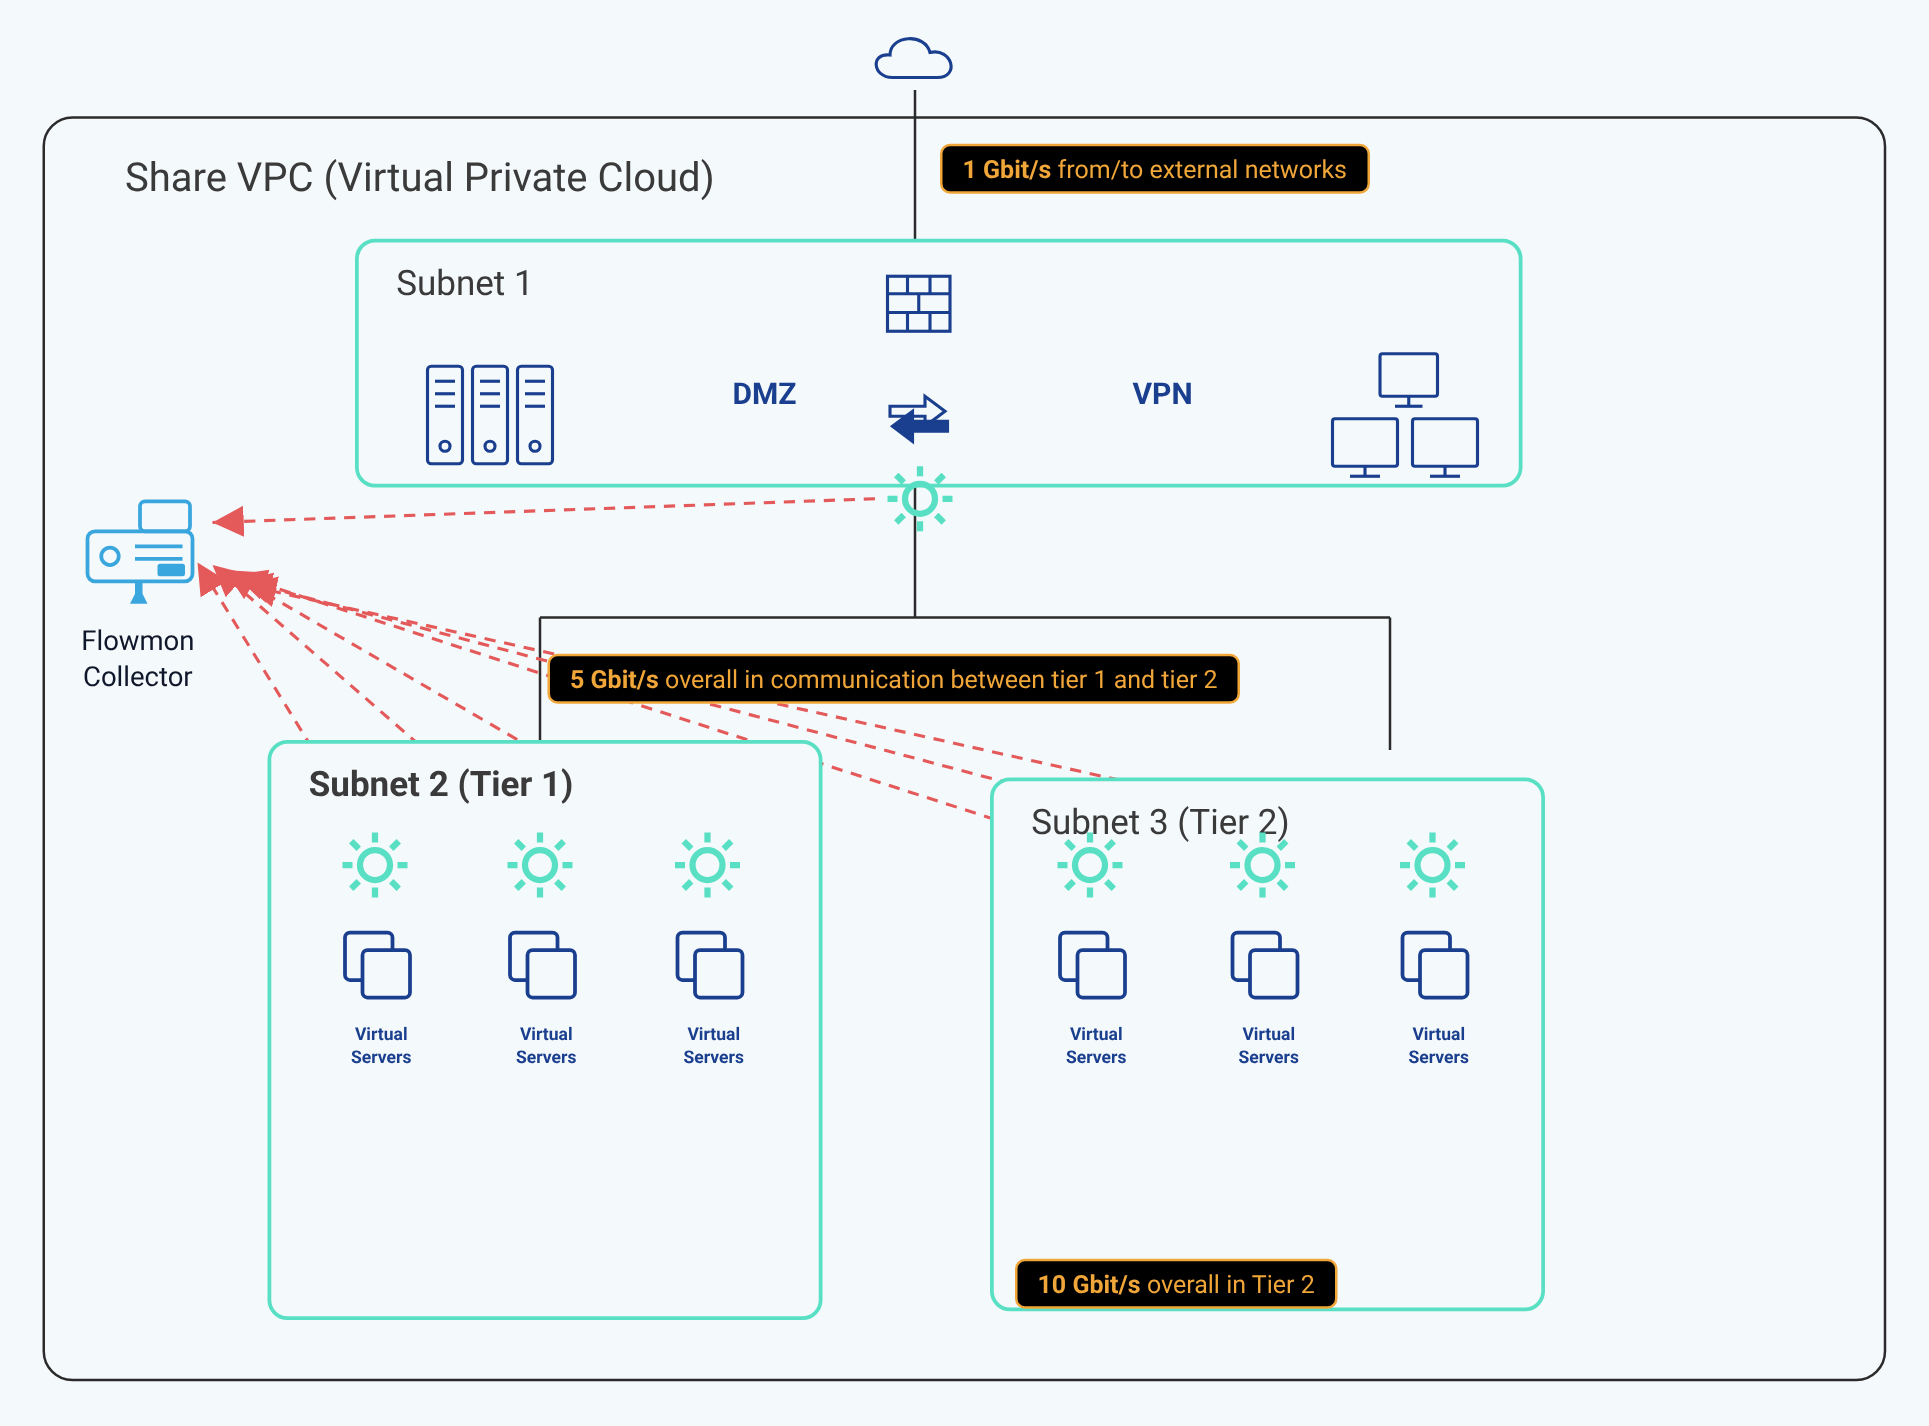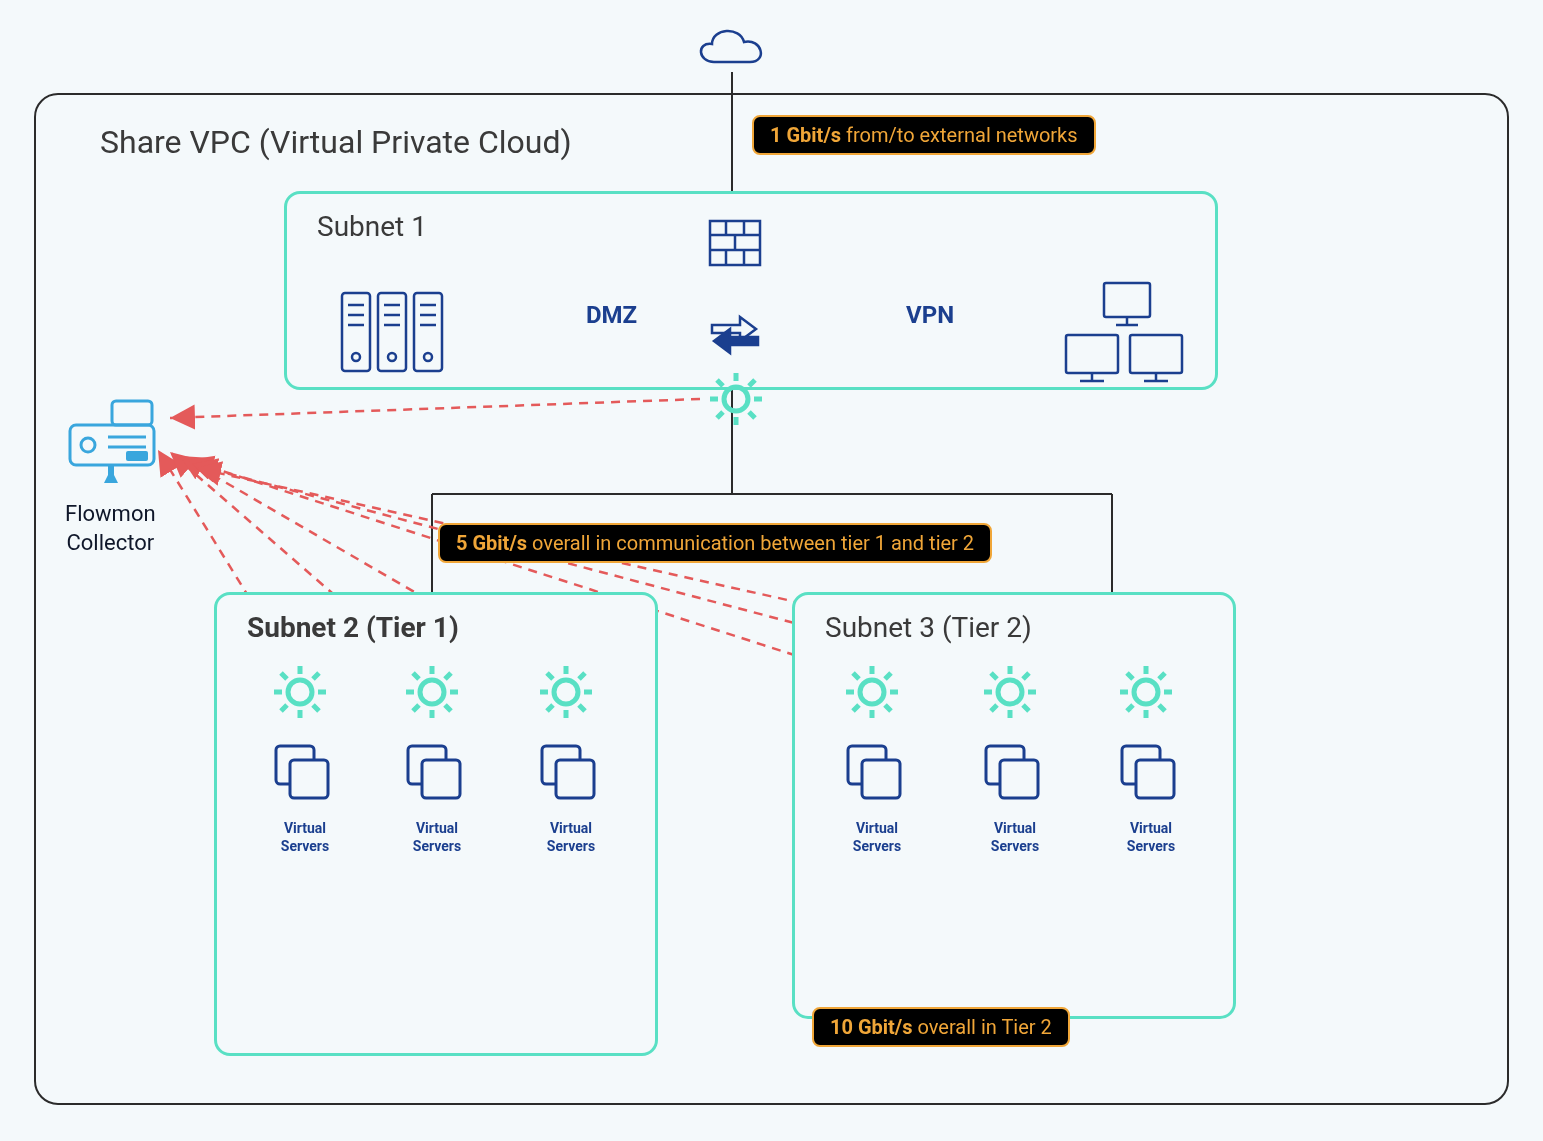--- a/index.html
+++ b/index.html
@@ -30,21 +30,21 @@
     font-weight: 400;
   }
   .subnet-box {
     position: absolute;
     border: 3px solid #59e0c4;
     border-radius: 16px;
     background: #f4f9fb;
   }
   .subnet1 { left: 248px; top: 96px; width: 934px; height: 199px; }
   .subnet2 { left: 178px; top: 497px; width: 444px; height: 464px; font-weight: bold; }
-  .subnet3 { left: 756px; top: 497px; width: 444px; height: 427px; }
+  .subnet3 { left: 756px; top: 527px; width: 444px; height: 427px; }
   .subnet-title {
     position: absolute;
     left: 30px;
     top: 16px;
     font-size: 28px;
     color: #3a3a3a;
   }
   .callout {
     position: absolute;
     border: 2px solid #f0a638;

